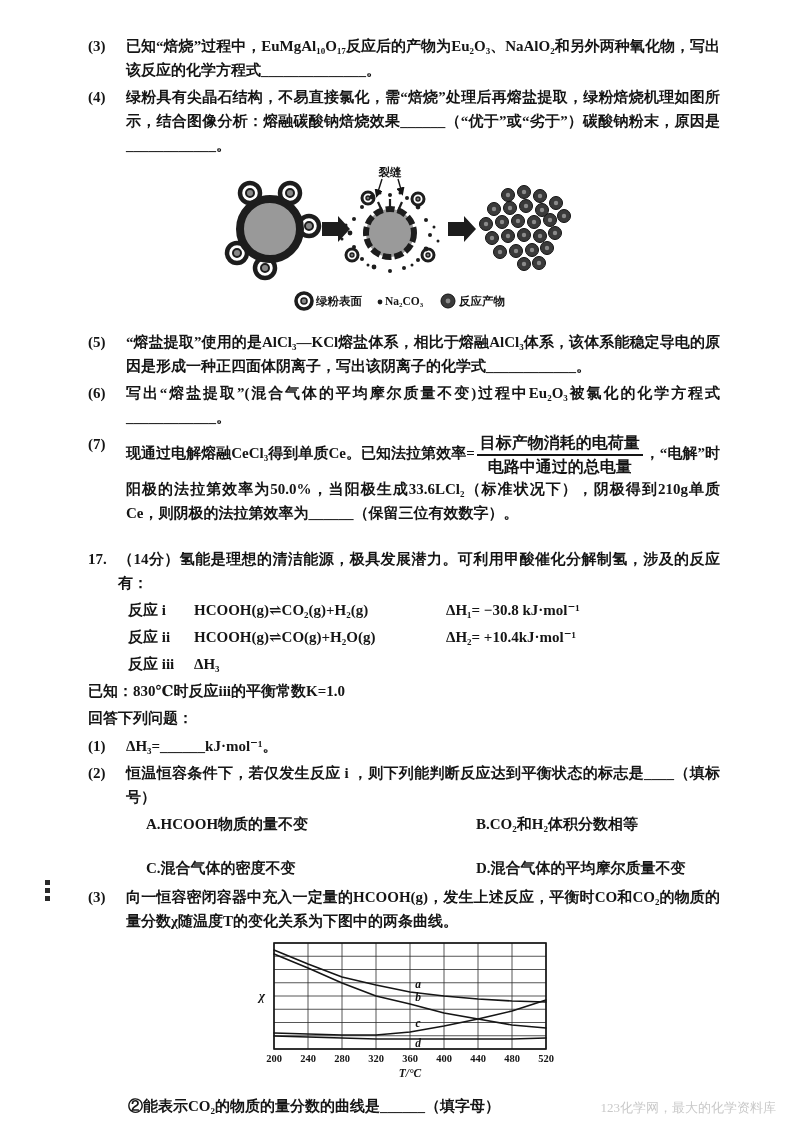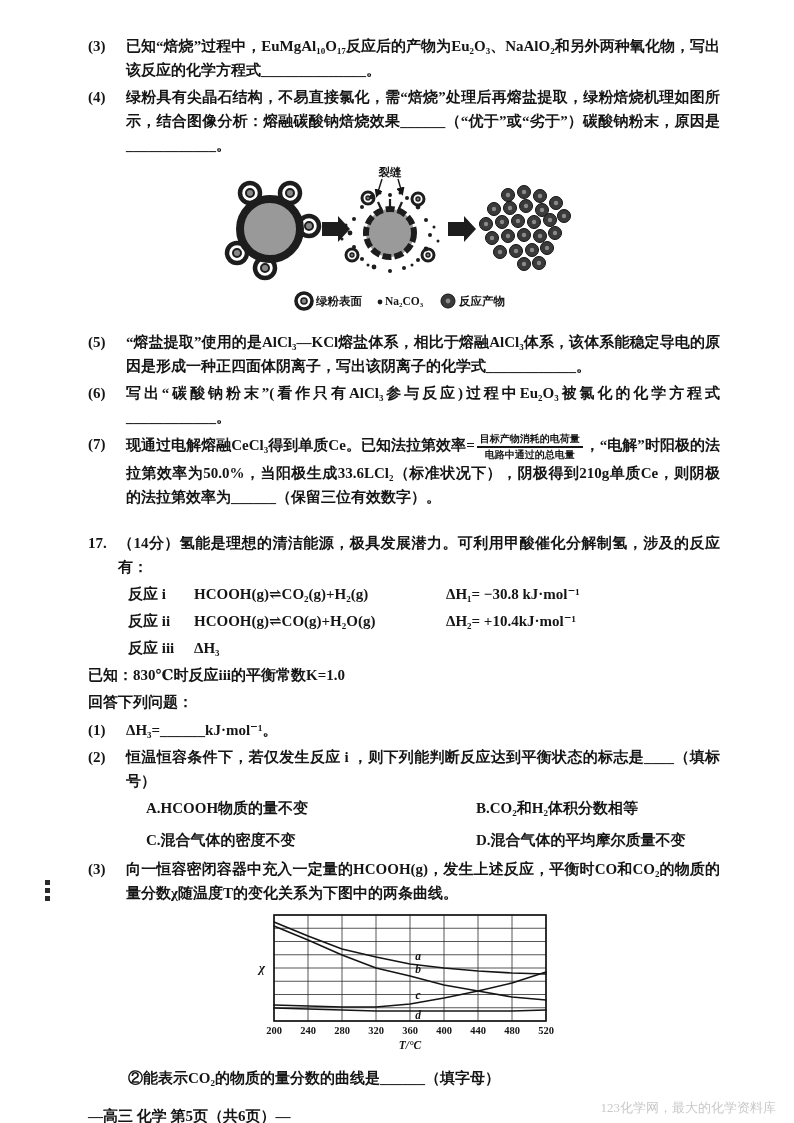--- a/index.html
+++ b/index.html
@@ -9,23 +9,23 @@
   .content{position:absolute;left:88px;top:34px;width:632px;font-size:15px;line-height:1.6;}
   .item{display:flex;margin-bottom:3px;}
   .item-num{flex:0 0 38px;}
   .item-body{flex:1;text-align:justify;}
   .q17-row{display:flex;margin-top:22px;font-family:Liberation Serif, serif;}
   .q17-num{flex:0 0 30px;}
   .rxn-row{display:flex;margin:3px 0 3px 40px;}
   .rxn-label{flex:0 0 66px;}
   .rxn-eq{flex:0 0 252px;}
   .plain-line{margin-top:3px;}
-  .opt-grid{display:grid;grid-template-columns:330px 1fr;margin-left:58px;row-gap:8px;}
+  .opt-grid{display:grid;grid-template-columns:330px 1fr;margin-left:58px;row-gap:20px;}
   .frac{display:inline-flex;flex-direction:column;vertical-align:middle;
-        text-align:center;font-size:10px;line-height:1.35;margin:0 2px;}
+        text-align:center;font-size:16px;line-height:1.35;margin:0 2px;}
   .frac .fnum{border-bottom:2px solid #151515;padding:0 3px;}
   .diagram-wrap{margin:6px 0 8px 130px;}
   .chart-wrap{margin:4px 0 2px 168px;}
   .sub-line{margin-left:40px;margin-top:4px;}
   .footer{margin-top:14px;}
   .watermark{position:absolute;right:18px;bottom:6px;color:#c9c9c9;
              font-size:13px;font-weight:normal;}
   .punch-dots{position:absolute;left:45px;top:880px;display:flex;
               flex-direction:column;gap:3px;}
   .punch-dots span{width:5px;height:5px;background:#2a2a2a;display:block;}
@@ -218,21 +218,21 @@
       </svg>
     </div>
 
     <div class="item">
       <span class="item-num">(5)</span>
       <div class="item-body">“熔盐提取”使用的是AlCl₃—KCl熔盐体系，相比于熔融AlCl₃体系，该体系能稳定导电的原因是形成一种正四面体阴离子，写出该阴离子的化学式____________。</div>
     </div>
 
     <div class="item">
       <span class="item-num">(6)</span>
-      <div class="item-body">写出“碳酸钠粉末”(看作只有AlCl₃参与反应)过程中Eu₂O₃被氯化的化学方程式____________。</div>
+      <div class="item-body">写出“熔盐提取”(混合气体的平均摩尔质量不变)过程中Eu₂O₃被氯化的化学方程式____________。</div>
     </div>
 
     <div class="item">
       <span class="item-num">(7)</span>
       <div class="item-body">
         <span>现通过电解熔融CeCl₃得到单质Ce。已知法拉第效率=</span><span class="frac">
             <span class="fnum">目标产物消耗的电荷量</span>
             <span class="fden">电路中通过的总电量</span>
           </span><span>，“电解”时阳极的法拉第效率为50.0%，当阳极生成33.6LCl₂（标准状况下），阴极得到210g单质Ce，则阴极的法拉第效率为______（保留三位有效数字）。</span>
       </div>

